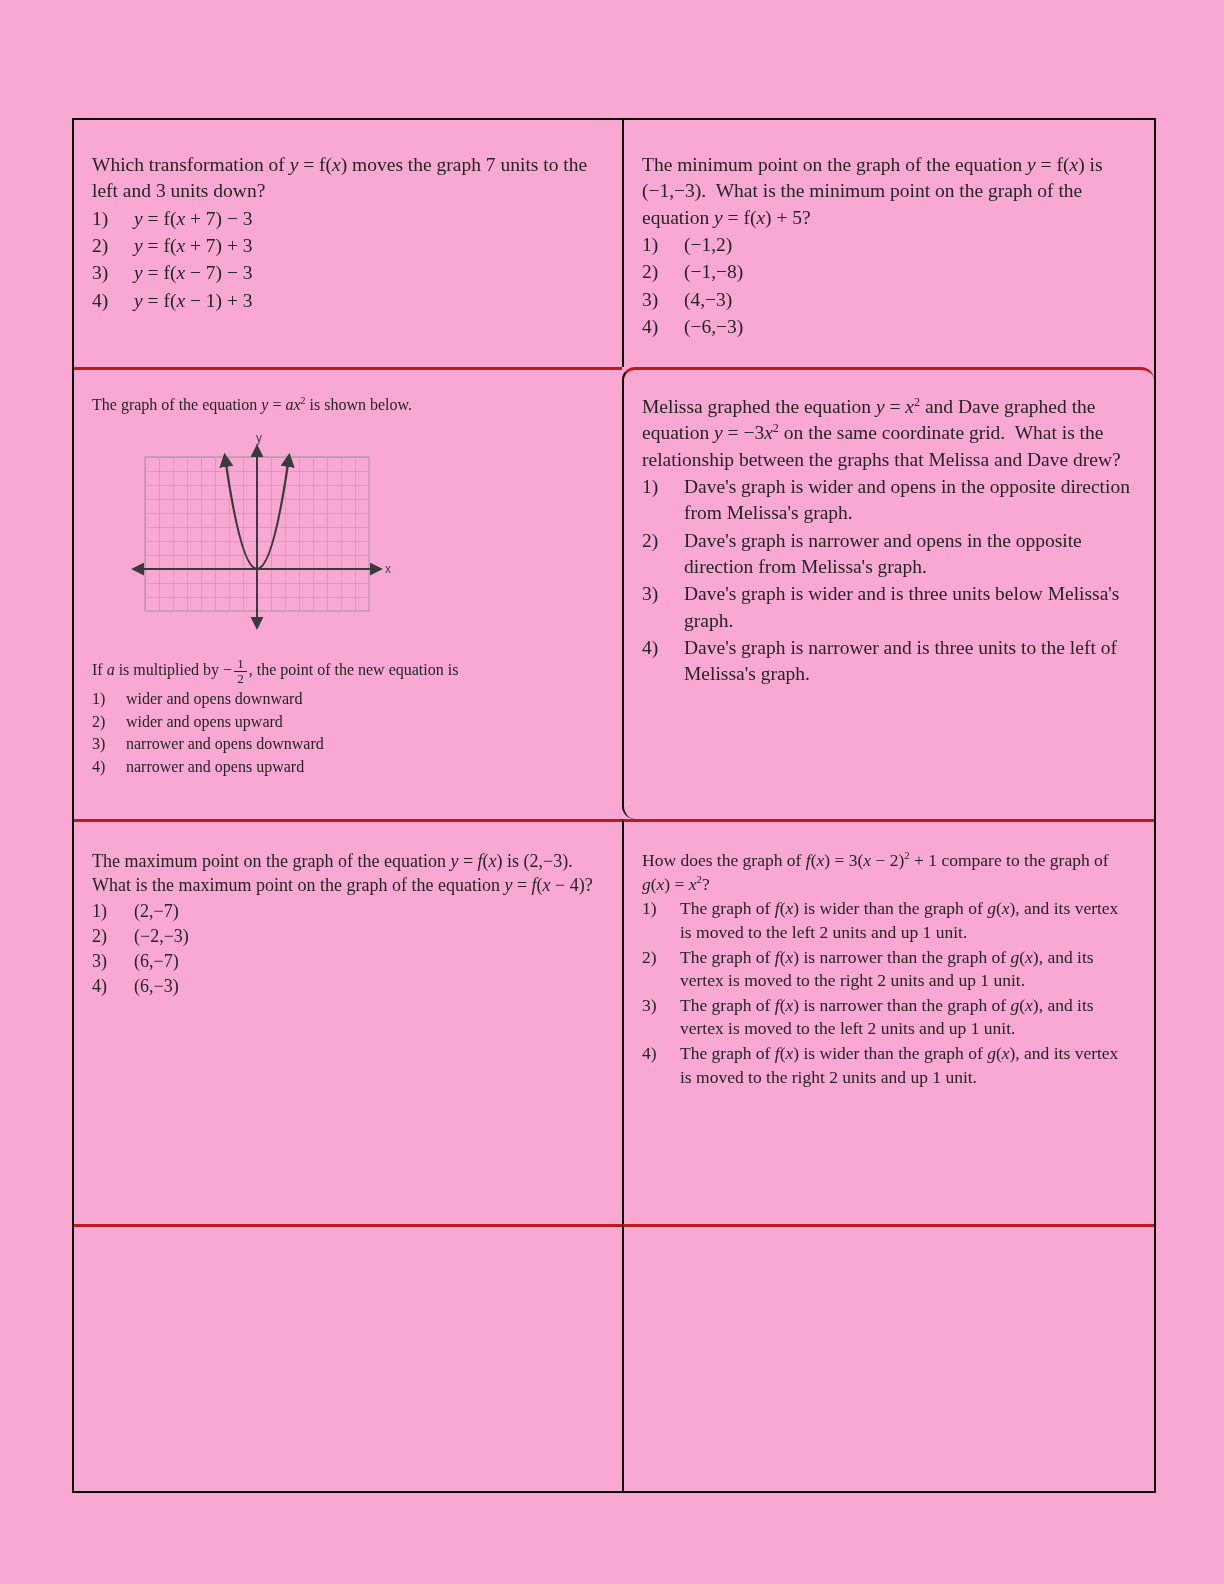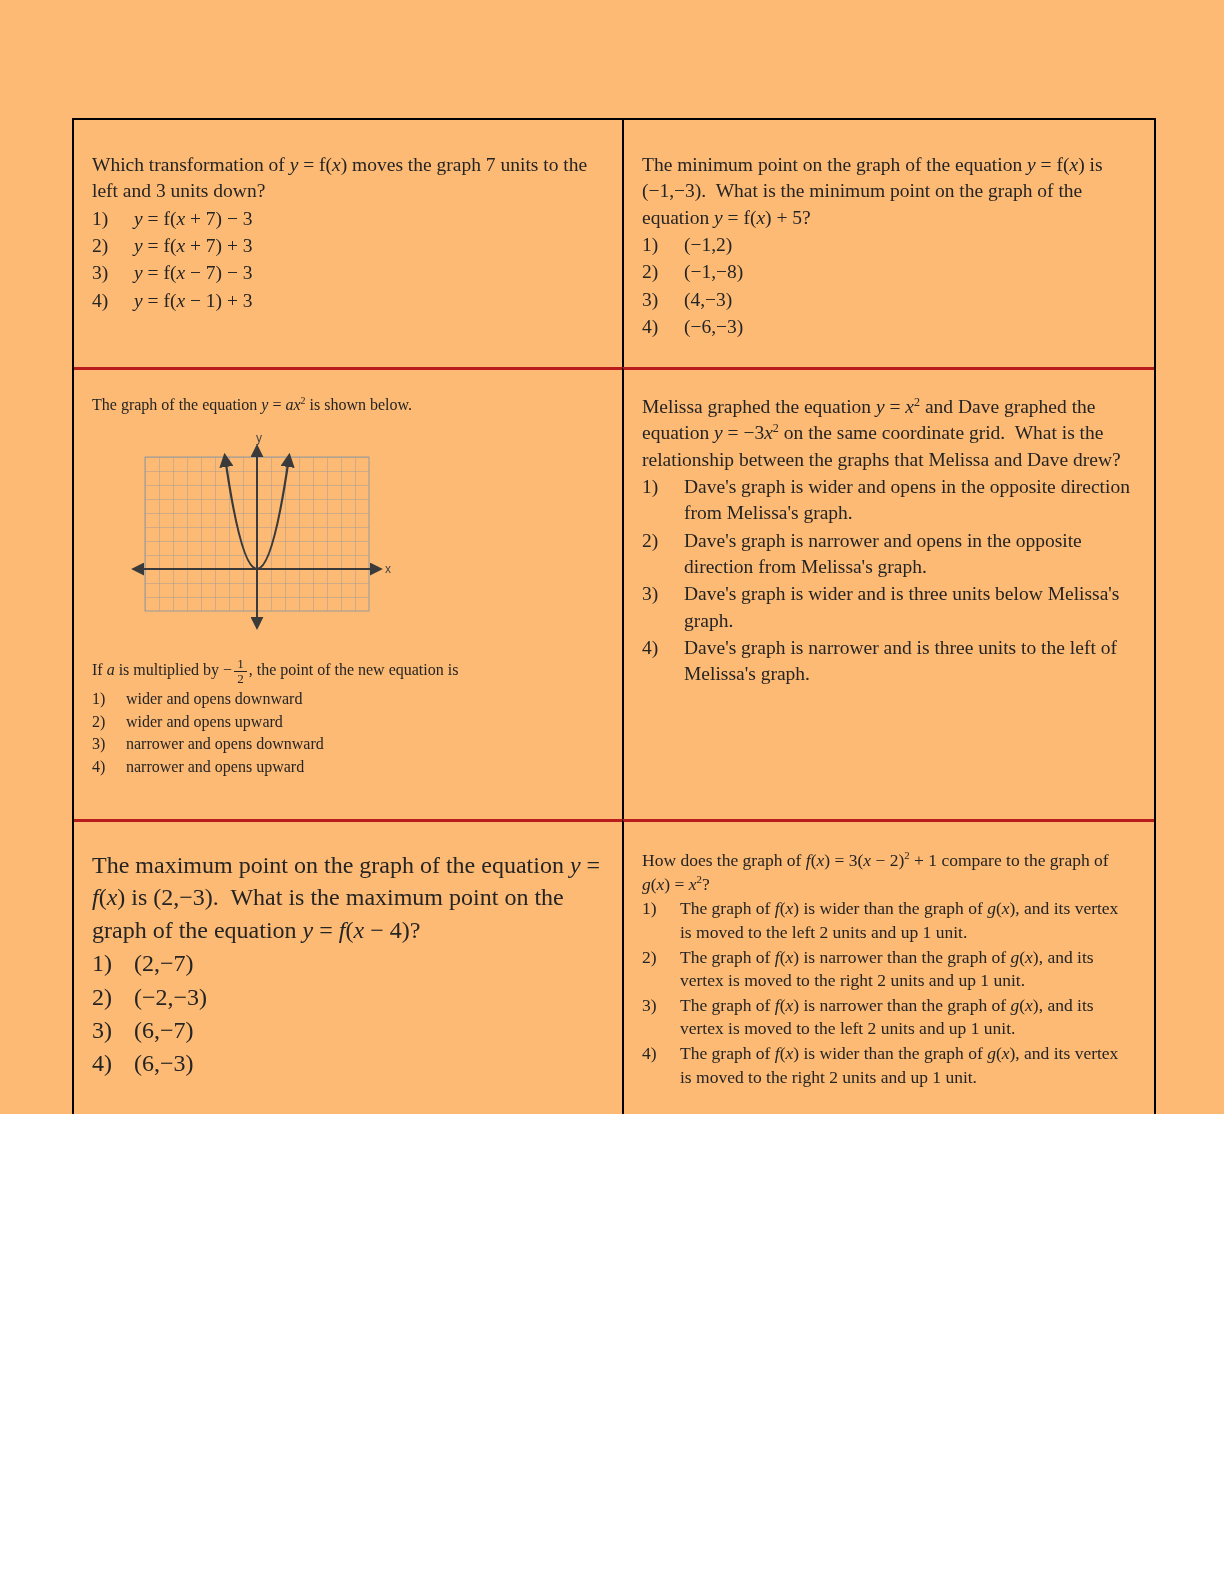--- a/index.html
+++ b/index.html
@@ -1,33 +1,33 @@
 <!DOCTYPE html>
 <html><head>
 <meta charset="utf-8">
 <style>
   html,body { margin:0; padding:0; background:#ffffff; }
   .page {
-    position:relative; width:1224px; height:1114px; background:#fdba74;
+    position:relative; width:1224px; height:1584px; background:#f9a8d4;
     font-family:"Liberation Serif", serif; color:#242424;
   }
   .qtable {
     position:absolute; left:72px; top:118px; width:1084px; height:1375px;
     box-sizing:border-box; border:2px solid #000;
     display:grid; grid-template-columns:548px 1fr; grid-template-rows:247px 452px 405px 1fr;
   }
   .cell { box-sizing:border-box; padding:30px 18px 8px 18px; line-height:1.35; overflow:hidden; }
   .cell.c2 { border-left:2px solid #000; }
   .cell.r2, .cell.r3, .cell.r4 { border-top:3px solid #b91c1c; }
   .r1 { font-size:19.5px; padding-top:32px; }
   .r2 { padding-top:24px; }
   .r2.c1 { font-size:16px; }
-  .r2.c2 { font-size:19.5px; }
+  .r2.c2 { font-size:19.5px;border-radius:13px; }
   .r3 { padding-top:27px; }
-  .r3.c1 { font-size:24px; }
+  .r3.c1 { font-size:18px; }
   .r3.c2 { font-size:17.5px; }
   .stem { margin:0 0 1px 0; }
   .choice { display:flex; margin:1px 0; }
   .choice-label { flex:0 0 42px; }
   .choice-text { flex:1; padding-right:4px; }
   .r2.c1 .choice-label { flex-basis:34px; }
   .r3.c2 .choice-label { flex-basis:38px; }
   .run-i { font-style:italic; }
   .run-sup { font-size:0.62em; vertical-align:super; line-height:0; }
   .frac { display:inline-flex; flex-direction:column; text-align:center;

